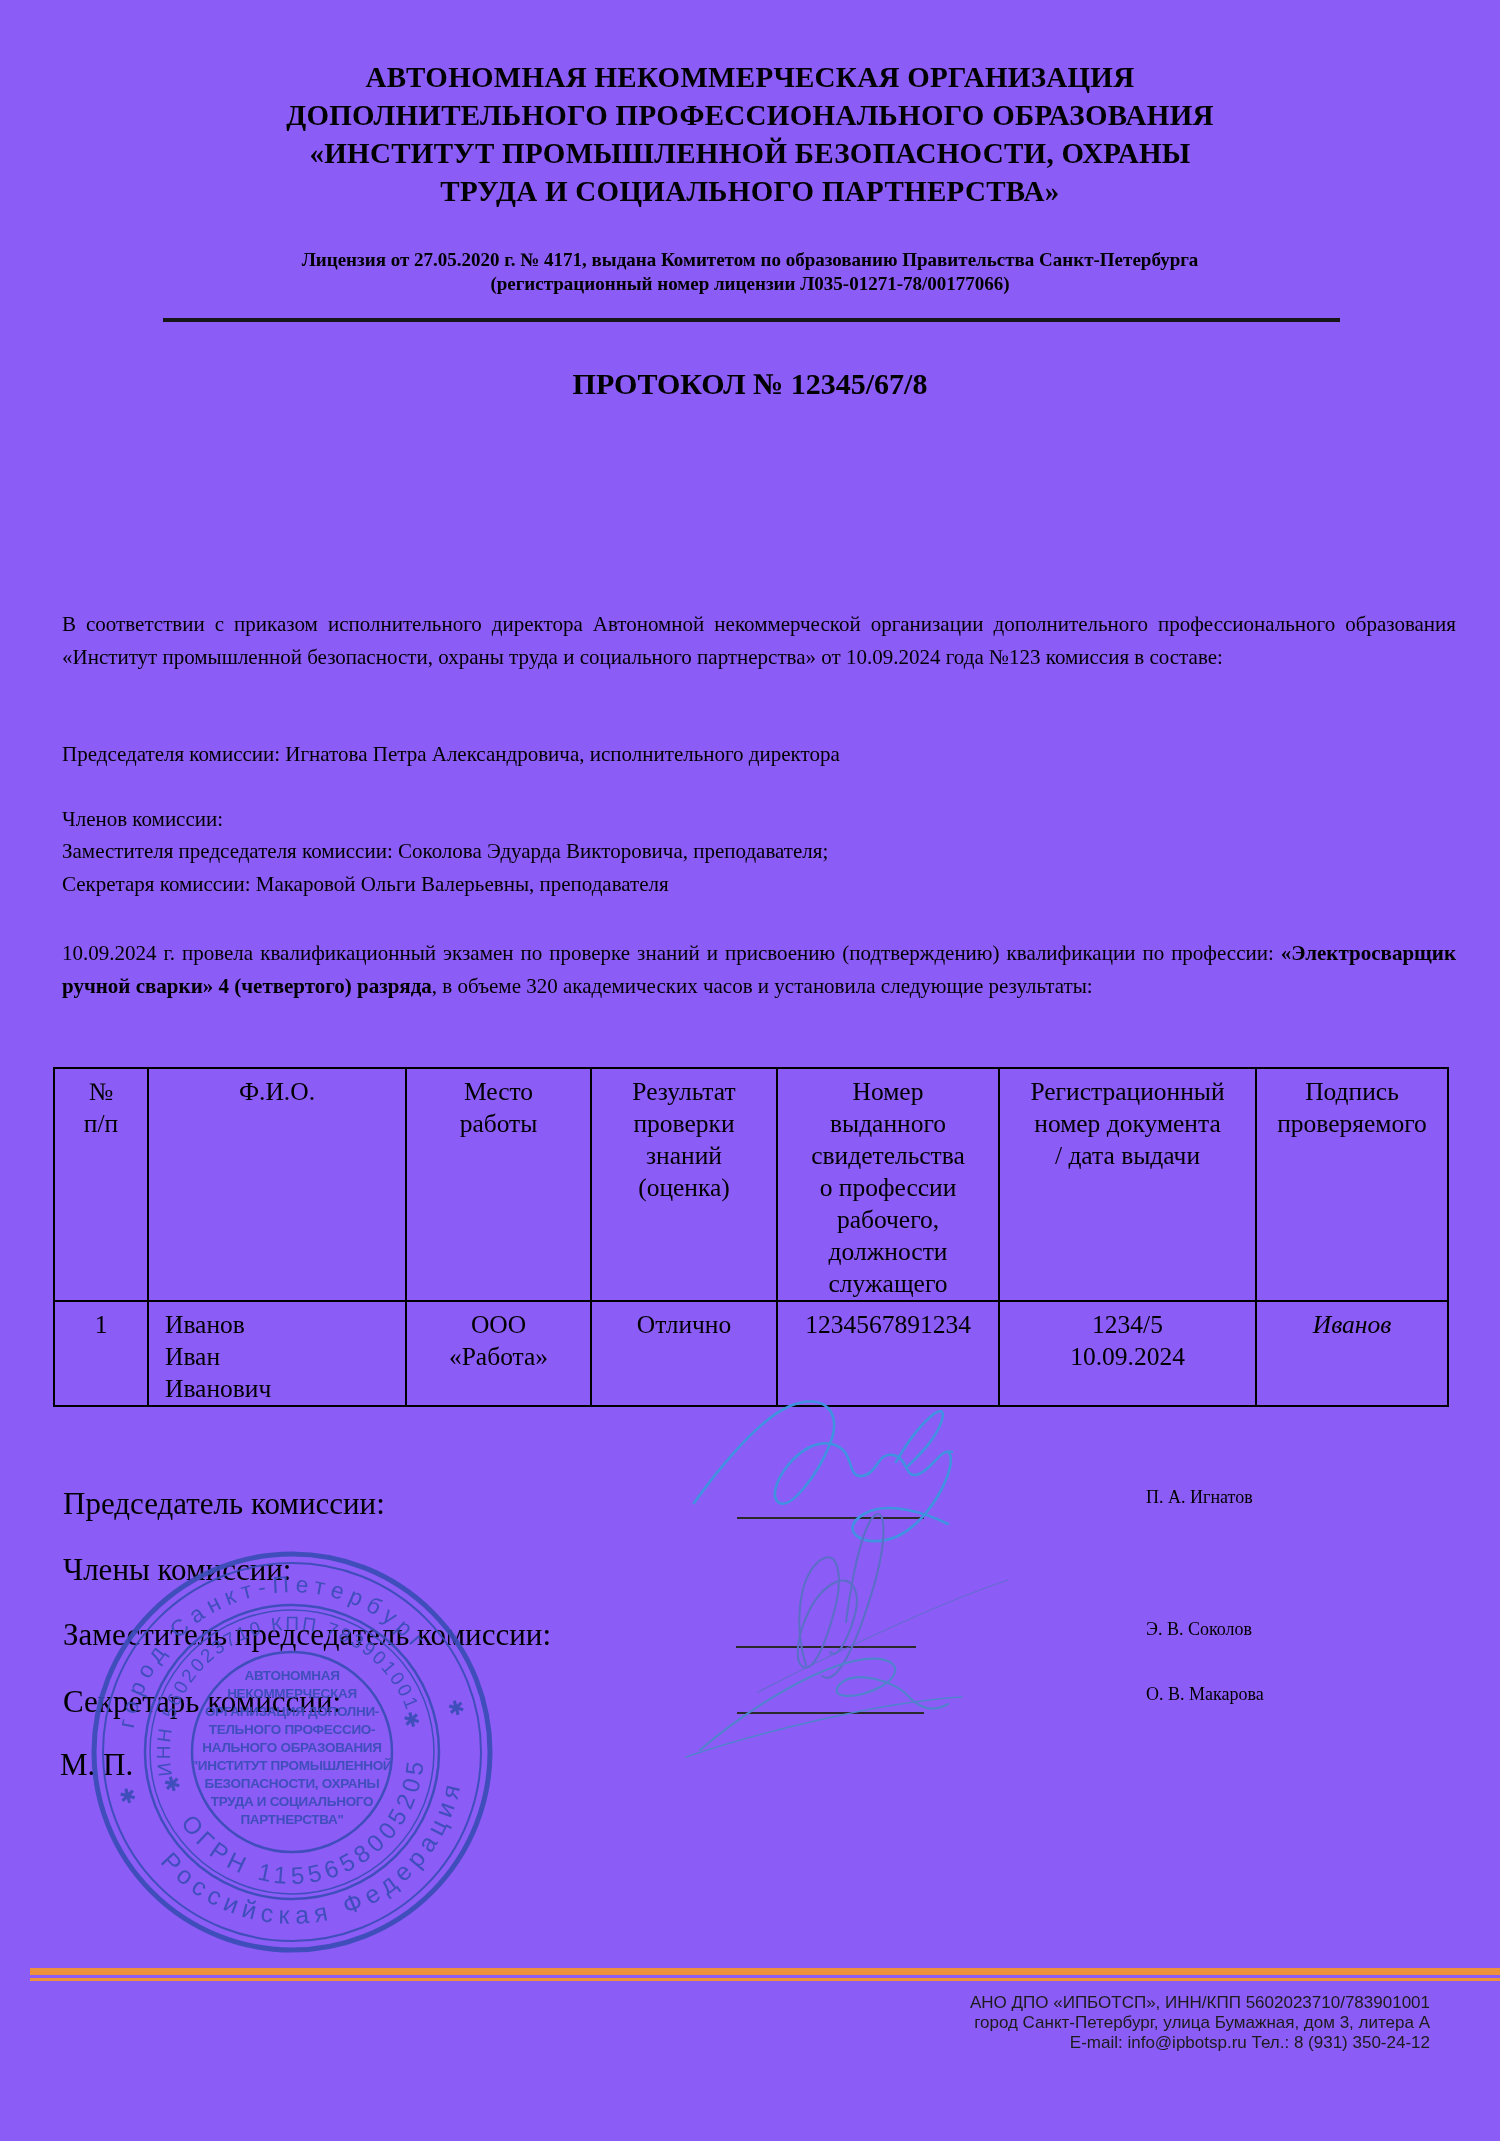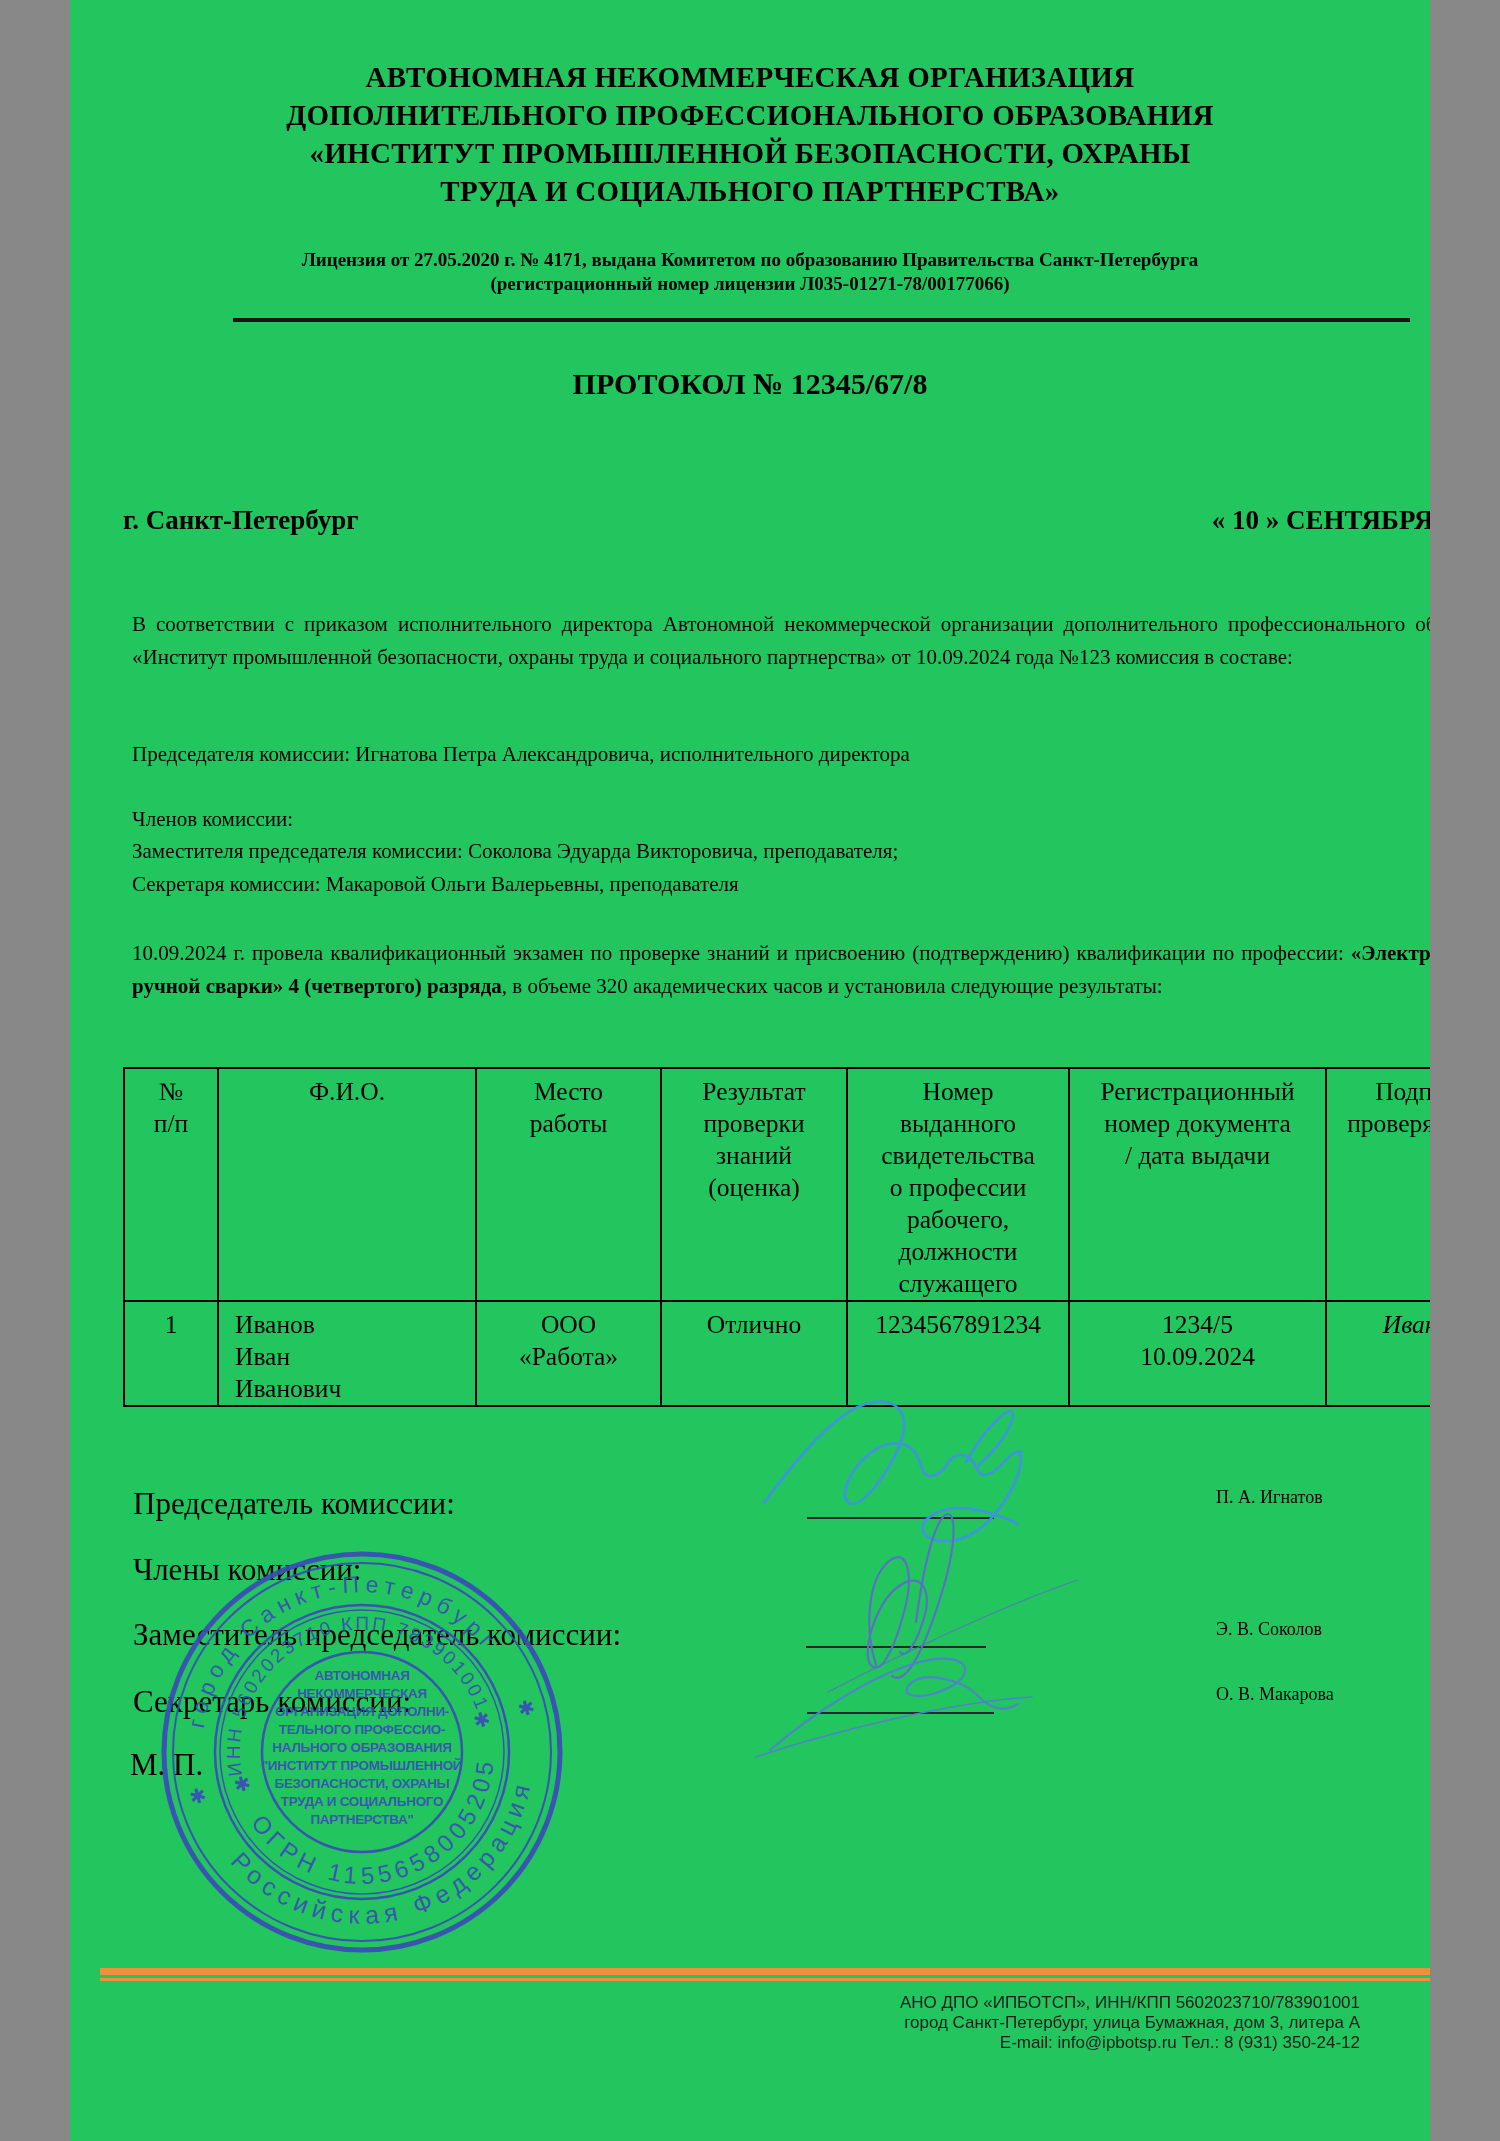--- a/index.html
+++ b/index.html
@@ -1,18 +1,18 @@
 <!DOCTYPE html>
 <html><head>
 <meta charset="utf-8">
 <style>
   html,body { margin:0; padding:0; background:#888; }
   .page {
-    position:relative; width:1360px; height:2141px; margin:0 auto;
-    background:#22c55e; color:#000;
+    position:relative; width:1500px; height:2141px; margin:0 auto;
+    background:#8b5cf6; color:#000;
     font-family:"Liberation Serif", serif;
     overflow:hidden;
   }
   .abs { position:absolute; }
   .center { text-align:center; width:100%; }
   .org-name { top:58px; left:0; font-size:29px; font-weight:bold; line-height:38px; letter-spacing:.3px; white-space:pre-line; }
   .license { top:248px; left:0; font-size:19px; font-weight:bold; line-height:24px; white-space:pre-line; }
   .rule { top:318px; left:163px; width:1177px; height:4px; background:#161616; }
   .proto-title { top:367px; left:0; font-size:30px; font-weight:bold; }
   .proto-sub { top:408px; left:0; font-size:27px; font-weight:bold; line-height:34px; white-space:pre-line; }
@@ -45,24 +45,20 @@
   <div class="abs center org-name">АВТОНОМНАЯ НЕКОММЕРЧЕСКАЯ ОРГАНИЗАЦИЯ
 ДОПОЛНИТЕЛЬНОГО ПРОФЕССИОНАЛЬНОГО ОБРАЗОВАНИЯ
 «ИНСТИТУТ ПРОМЫШЛЕННОЙ БЕЗОПАСНОСТИ, ОХРАНЫ
 ТРУДА И СОЦИАЛЬНОГО ПАРТНЕРСТВА»</div>
   <div class="abs center license">Лицензия от 27.05.2020 г. № 4171, выдана Комитетом по образованию Правительства Санкт-Петербурга
 (регистрационный номер лицензии Л035-01271-78/00177066)</div>
   <div class="abs rule"></div>
 
   <div class="abs center proto-title">ПРОТОКОЛ № 12345/67/8</div>
 
-  <div class="abs cityrow">
-    <span>г. Санкт-Петербург</span>
-    <span class="date">« 10 » СЕНТЯБРЯ 2024 г.</span>
-  </div>
 
   <div class="abs para just" style="top:608px">В соответствии с приказом исполнительного директора Автономной некоммерческой организации дополнительного профессионального образования «Институт промышленной безопасности, охраны труда и социального партнерства» от 10.09.2024 года №123 комиссия в составе:</div>
   <div class="abs para" style="top:738px">Председателя комиссии: Игнатова Петра Александровича, исполнительного директора</div>
   <div class="abs para" style="top:835px">Заместителя председателя комиссии: Соколова Эдуарда Викторовича, преподавателя;</div>
   <div class="abs para" style="top:803px">Членов комиссии:</div>
   <div class="abs para" style="top:868px">Секретаря комиссии: Макаровой Ольги Валерьевны, преподавателя</div>
 
   <div class="abs para just" style="top:937px">
     <span>10.09.2024 г. провела квалификационный экзамен по проверке знаний и присвоению (подтверждению) квалификации по профессии: </span><b>«Электросварщик ручной сварки» 4 (четвертого) разряда</b><span>, в объеме 320 академических часов и установила следующие результаты:</span>
   </div>

